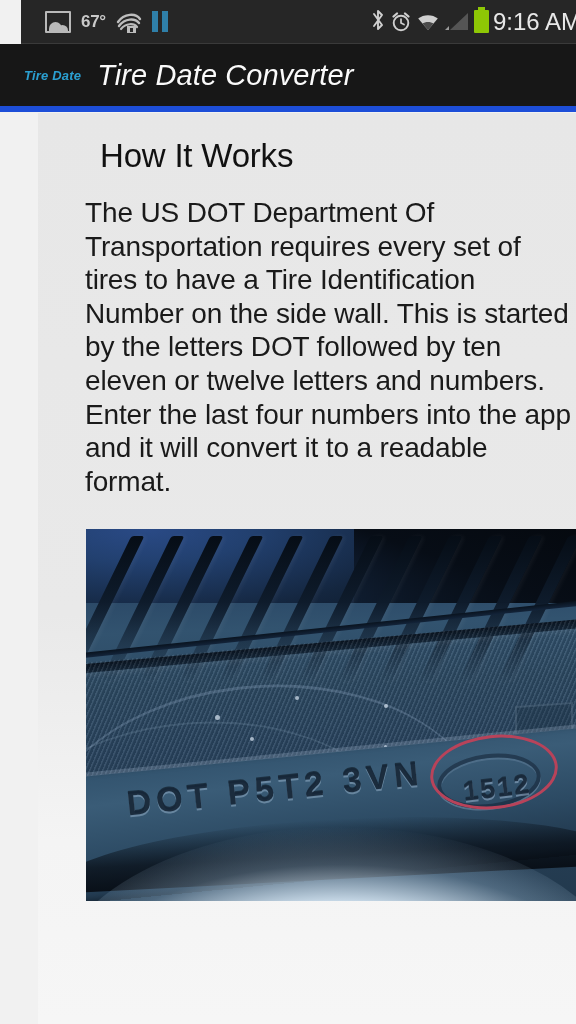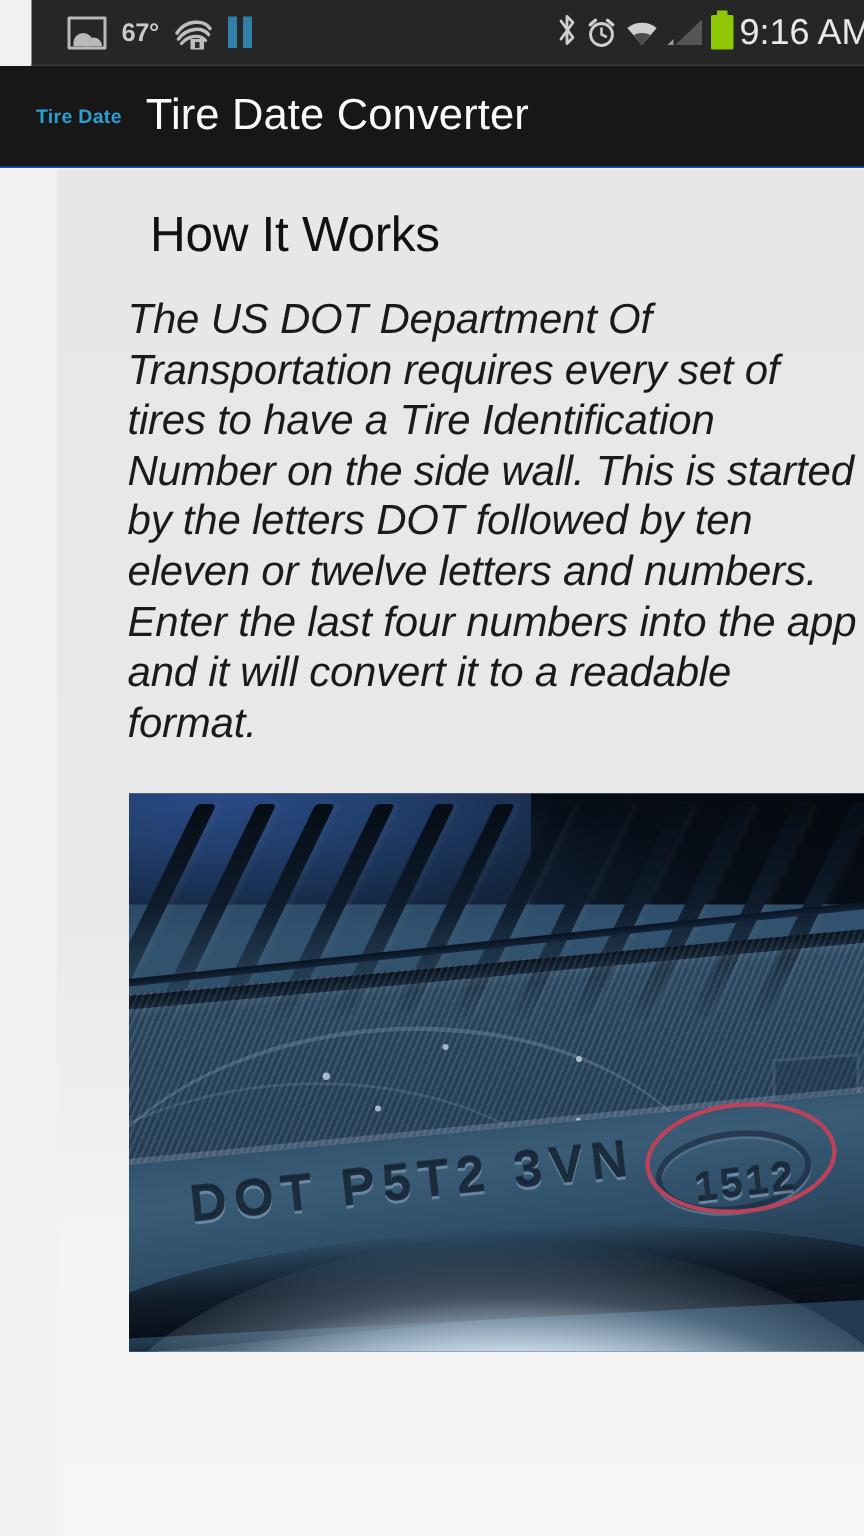--- a/index.html
+++ b/index.html
@@ -49,21 +49,22 @@
   .icon-battery:before{
     content:"";position:absolute;top:-3px;left:4px;width:7px;height:3px;background:#8ec705;
   }
   .clock-text{ color:#e8e8e8; font-size:24px; letter-spacing:0px; }
 
   
   .action-bar{
     position:absolute; top:44px; left:0; width:576px; height:68px;
     background:#171717;
     display:flex; align-items:center;
-    border-bottom:1px solid #1d4ed8;
+    border-bottom:6px solid #1d4ed8;
+    font-style:italic;
   }
   .app-logo{
     color:#2b9fd0; font-size:13px; font-weight:bold; padding-left:24px;
     letter-spacing:0.2px; white-space:nowrap;
   }
   .app-title{
     color:#fafafa; font-size:29px; font-weight:400; padding-left:16px;
     letter-spacing:0.1px; white-space:nowrap;
   }
 
@@ -72,21 +73,21 @@
     position:absolute; top:113px; left:0; width:576px; height:911px;
     background:linear-gradient(180deg,#e7e7e7 0%,#e9e9e9 55%,#f4f4f4 80%,#f6f6f6 100%);
     margin-left:38px;
   }
   .section-heading{
     position:absolute; top:24px; left:62px;
     font-size:33px; color:#111; font-weight:400; letter-spacing:-0.2px;
   }
   .body-paragraph{
     position:absolute; top:83px; left:47px; width:492px;
-    font-size:28px; line-height:33.6px; color:#1a1a1a; letter-spacing:-0.15px;font-style:italic;
+    font-size:28px; line-height:33.6px; color:#1a1a1a; letter-spacing:-0.15px;
   }
 
   
   .photo-frame{
     position:absolute; left:48px; top:416px; width:497px; height:372px;
     overflow:hidden; background:#0d1f33;
   }
   .tire-photo{ position:absolute; inset:0; }
 
   

